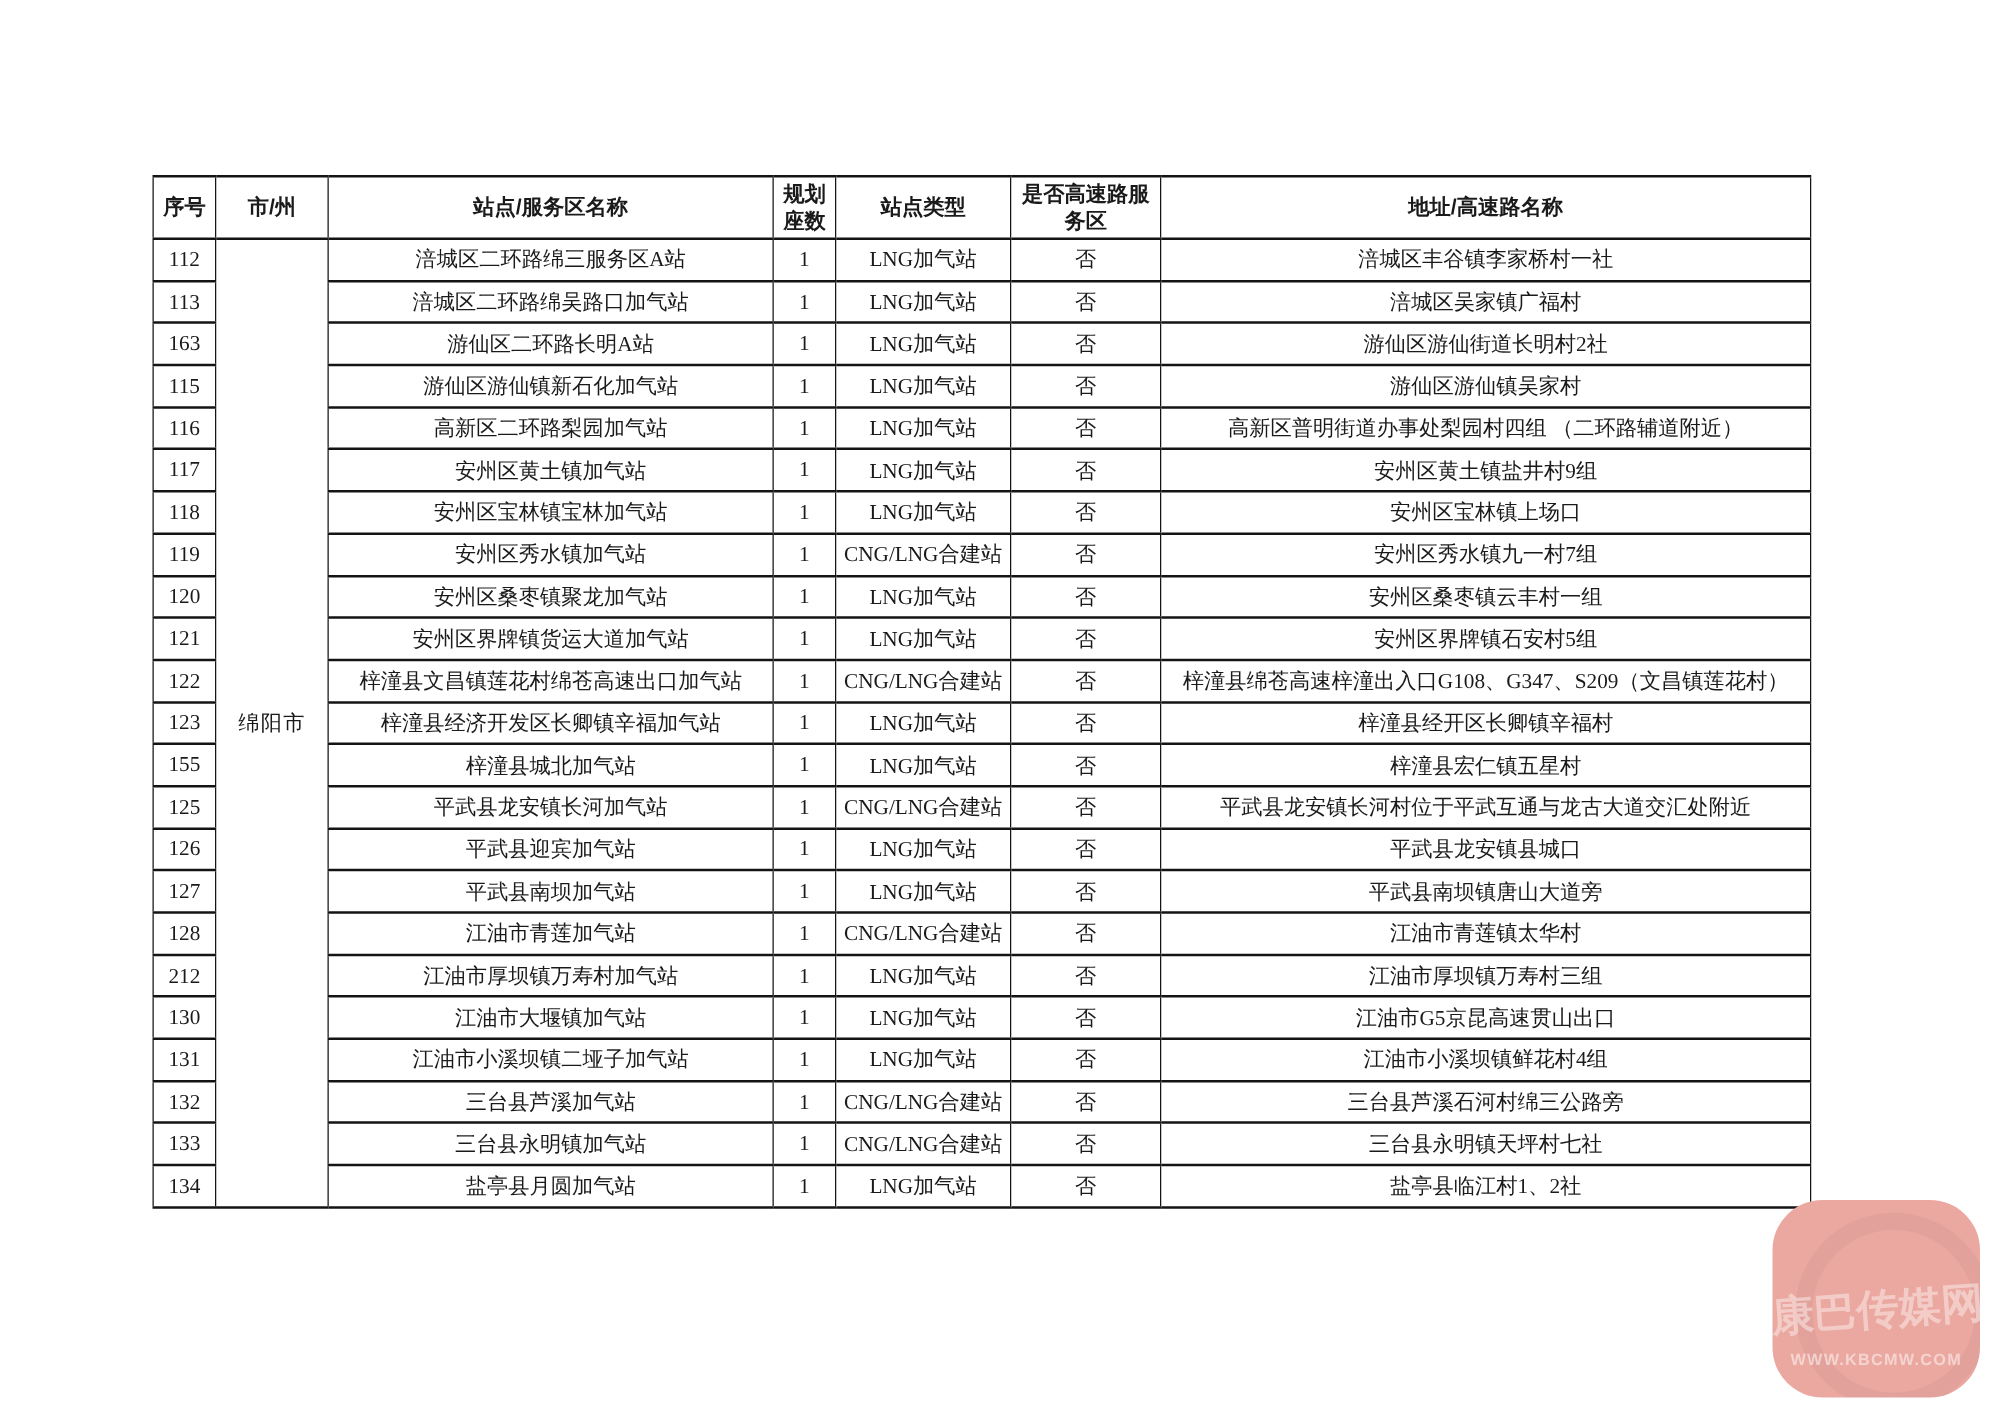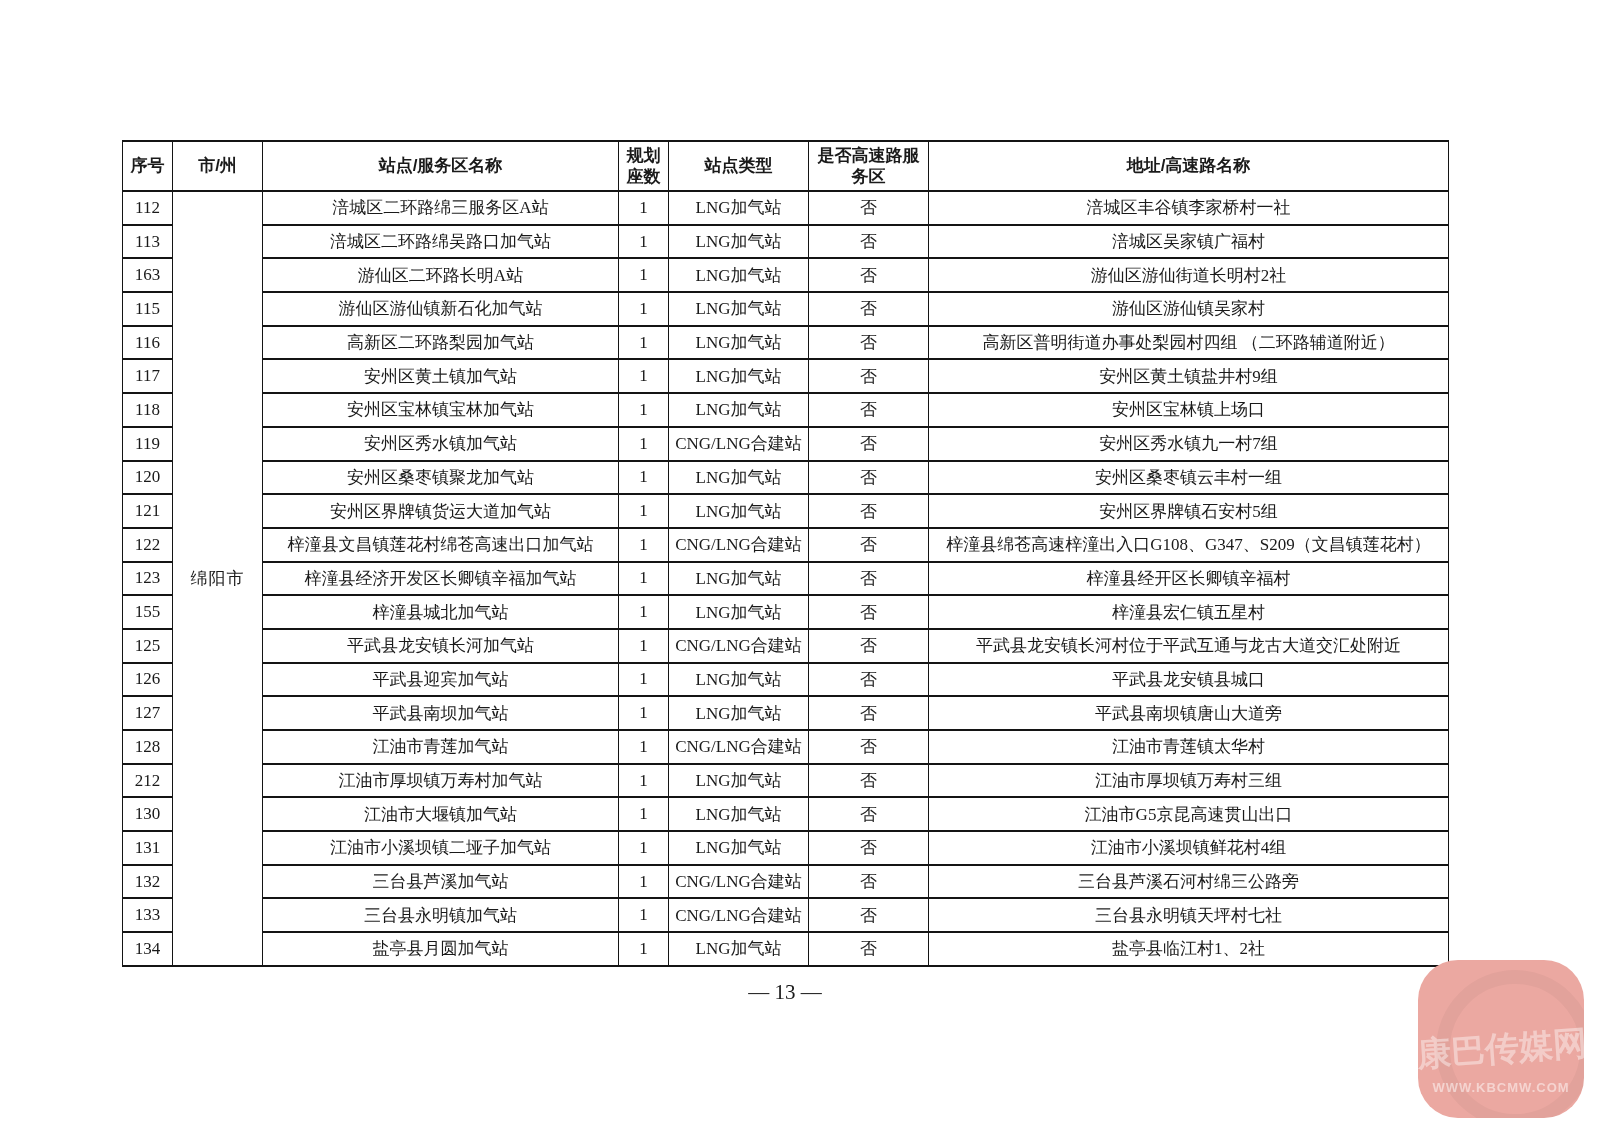--- a/index.html
+++ b/index.html
@@ -339,21 +339,20 @@
           <td class="cell-no">134</td>
           <td class="cell-name">盐亭县月圆加气站</td>
           <td class="cell-seats">1</td>
           <td class="cell-type">LNG加气站</td>
           <td class="cell-hwy">否</td>
           <td class="cell-addr">盐亭县临江村1、2社</td>
         </tr>
       </tbody>
   </table>
 
-  <div class="page-number">— 13 —</div>
 
   <div class="watermark">
     <div class="wm-blob"></div>
     <div class="wm-subtitle">康巴传媒网</div>
     <div class="wm-url">WWW.KBCMW.COM</div>
   </div>
 
 </div>
 
 </body></html>

